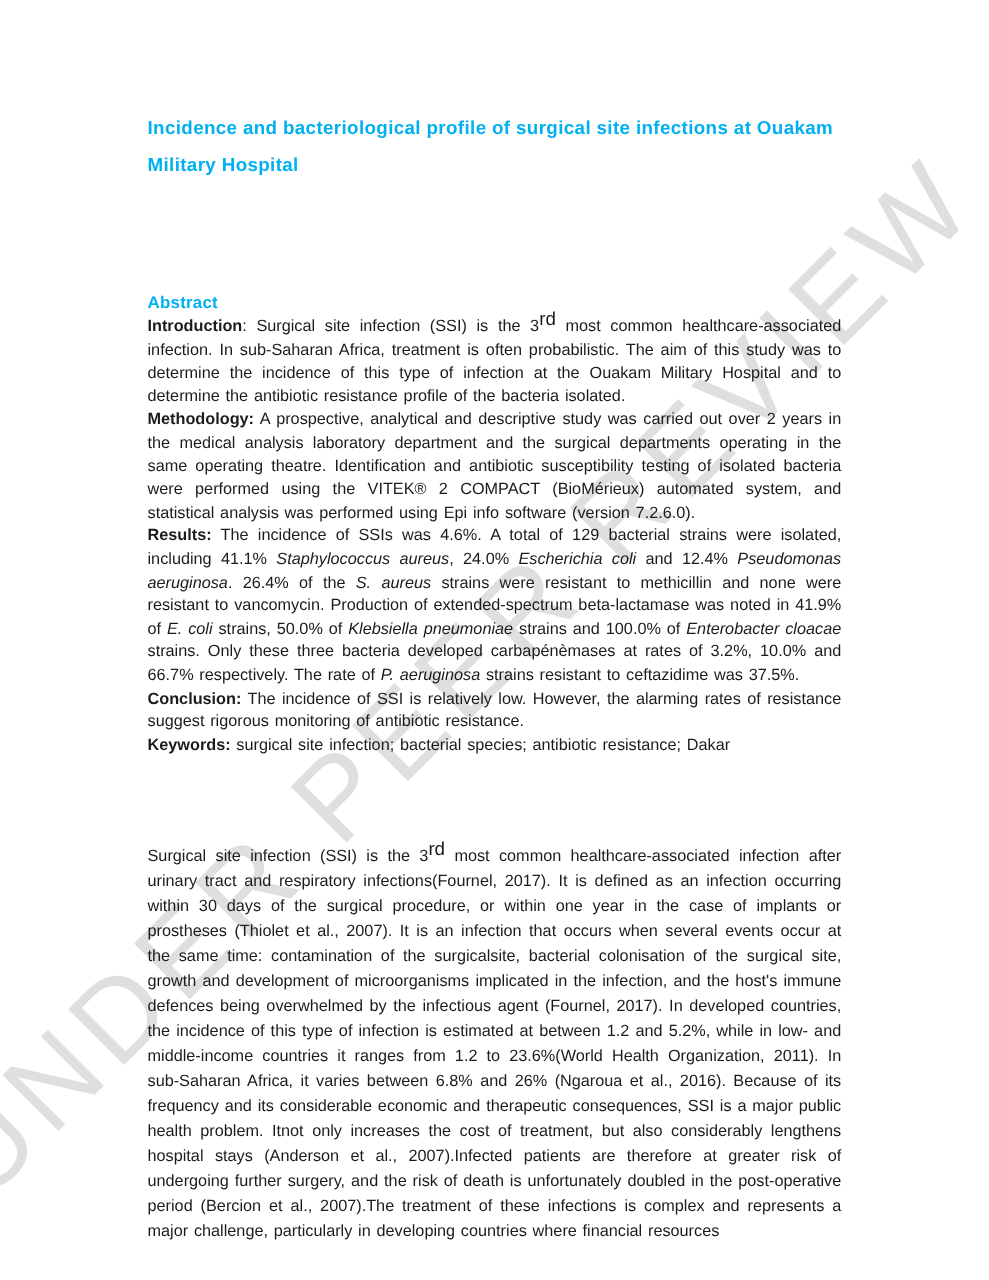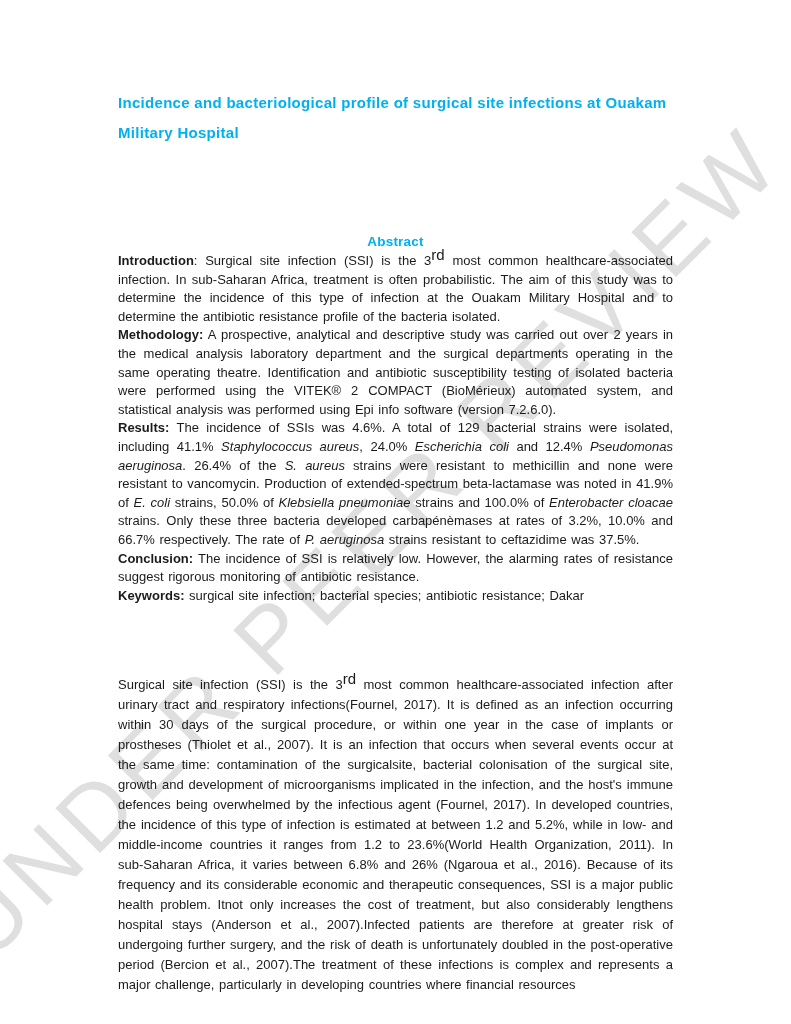--- a/index.html
+++ b/index.html
@@ -35,21 +35,20 @@
     line-height: 30px; letter-spacing: 0.3px;
     text-align: left;
   }
   .section { margin-top: 84px; }
   .section.intro { margin-top: 70px; }
   .heading {
     color: var(--accent);
     font-size: 13.5px; font-weight: 700;
     line-height: 19px; margin-bottom: 1px;
     letter-spacing: 0.2px;
-    text-align: center;
   }
   .body-text p {
     font-size: 13px; line-height: 18.6px;
     text-align: justify;
     word-spacing: 1px;
     color: var(--ink);
   }
   .body-text.wide p { line-height: 20px; }
   .body-text p sup { font-size: 15px; line-height: 0; vertical-align: super; }
 </style>

